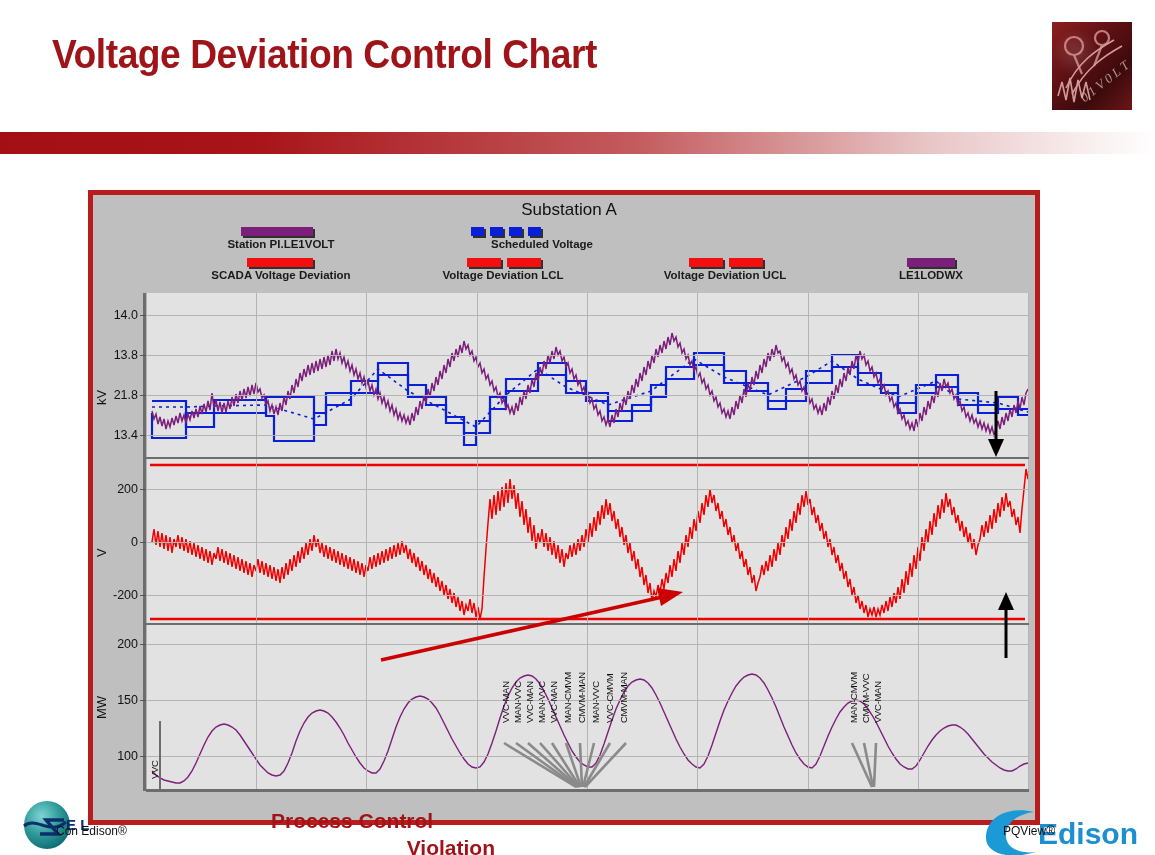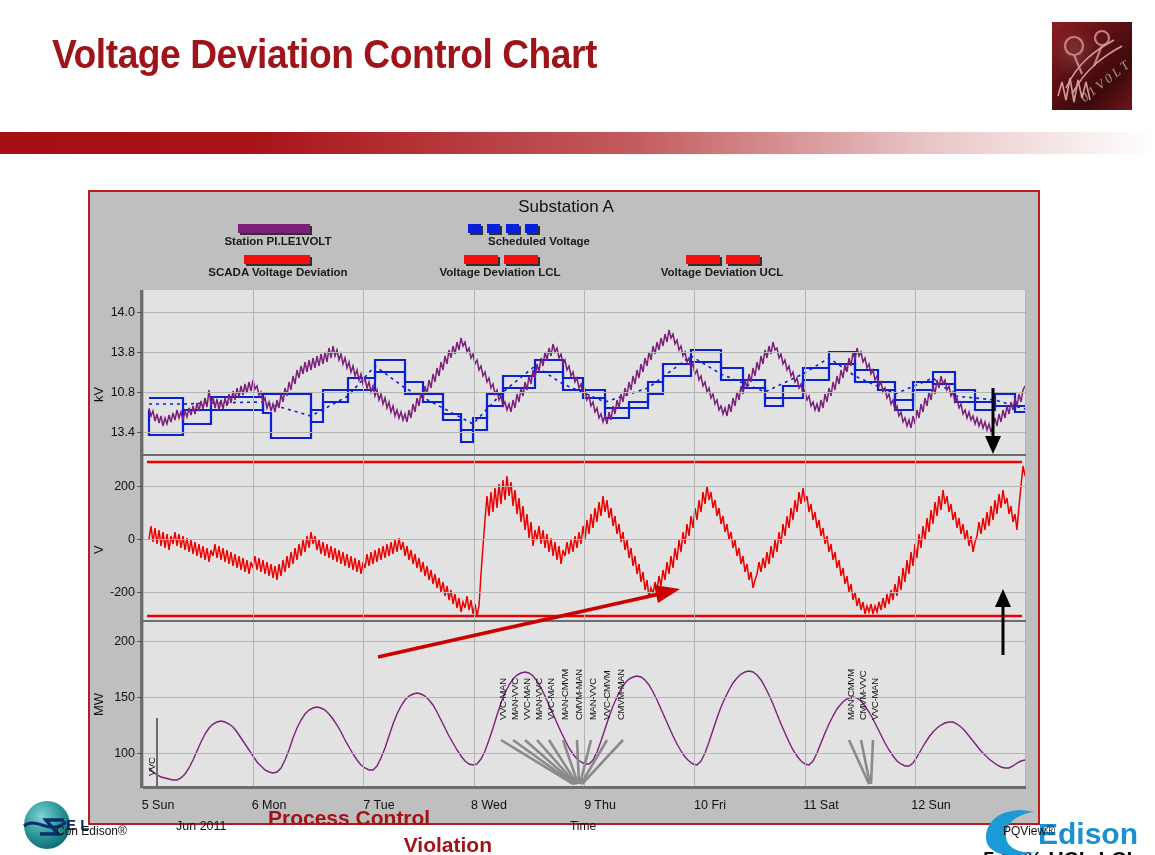--- a/index.html
+++ b/index.html
@@ -26,21 +26,21 @@
   }
   #header-logo svg{display:block;}
   #title-rule{
     position:absolute;left:0;top:132px;width:1155px;height:22px;
     background:linear-gradient(to right,#a30f13 0%,#a81418 22%,#c35b5e 55%,#e8c4c5 80%,#ffffff 100%);
   }
 
   
   #chart-frame{
     position:absolute;left:88px;top:190px;width:952px;height:635px;
-    background:#bfbfbf;border:2px solid #b91c1c;box-sizing:border-box;padding-left:28px;
+    background:#bfbfbf;border:5px solid #b91c1c;box-sizing:border-box;padding-left:28px;
   }
   #chart-caption{
     position:absolute;left:0;top:5px;width:952px;text-align:center;
     font-size:17px;color:#111;font-family:"Liberation Sans", sans-serif;
   }
 
   
   .legend-row{position:absolute;left:0;width:952px;height:34px;font-weight:bold;}
   #legend-row-1{top:32px;}
   #legend-row-2{top:63px;}
@@ -199,20 +199,26 @@
         <i style="left:44px;width:34px;background:#f40f0f;"></i>
       </span>
       <span class="lbl">Voltage Deviation LCL</span>
     </div>
     <div class="legend-cell" style="left:542px;">
       <span class="swatch">
         <i style="left:4px;width:34px;background:#f40f0f;"></i>
         <i style="left:44px;width:34px;background:#f40f0f;"></i>
       </span>
       <span class="lbl">Voltage Deviation UCL</span>
+    </div>
+    <div class="legend-cell" style="left:748px;">
+      <span class="swatch">
+        <i style="left:16px;width:48px;background:#7b1f7b;"></i>
+      </span>
+      <span class="lbl">LE1LODWX</span>
     </div>
   </div>
 
   <div id="plot-stack">
 
     <div class="panel" id="panel-kv">
       <div class="gridv" style="left:0px;"></div>
       <div class="gridv" style="left:110px;"></div>
       <div class="gridv" style="left:220px;"></div>
       <div class="gridv" style="left:331px;"></div>
@@ -444,21 +450,21 @@
       <span class="vlabel" style="left:702px;top:20px;height:78px;">MAN-CMVM</span>
       <span class="vlabel" style="left:714px;top:20px;height:78px;">CMVM-VVC</span>
       <span class="vlabel" style="left:726px;top:26px;height:72px;">VVC-MAN</span>
     </div>
     <div class="panel-sep" id="sep-3"></div>
 
     <div class="axis-col" style="top:0;height:166px;">
       <span class="axis-name" style="top:112px;">kV</span>
       <span class="tick-lab" style="top:22px;text-align:center;">14.0</span>
       <span class="tick-lab" style="top:62px;">13.8</span>
-      <span class="tick-lab" style="top:102px;">10.8</span>
+      <span class="tick-lab" style="top:102px;">21.8</span>
       <span class="tick-lab" style="top:142px;">13.4</span>
       <span class="tick-mark" style="top:22px;"></span>
       <span class="tick-mark" style="top:62px;"></span>
       <span class="tick-mark" style="top:102px;"></span>
       <span class="tick-mark" style="top:142px;"></span>
     </div>
     <div class="axis-col" style="top:166px;height:166px;">
       <span class="axis-name" style="top:98px;">V</span>
       <span class="tick-lab" style="top:30px;">200</span>
       <span class="tick-lab" style="top:83px;">0</span>
@@ -471,32 +477,20 @@
       <span class="axis-name" style="top:94px;">MW</span>
       <span class="tick-lab" style="top:19px;">200</span>
       <span class="tick-lab" style="top:75px;">150</span>
       <span class="tick-lab" style="top:131px;">100</span>
       <span class="tick-mark" style="top:19px;"></span>
       <span class="tick-mark" style="top:75px;"></span>
       <span class="tick-mark" style="top:131px;"></span>
     </div>
   </div>
 
-  <div id="xaxis">
-    <span class="xtick" style="left:18px;">5 Sun</span>
-    <span class="xtick" style="left:129px;">6 Mon</span>
-    <span class="xtick" style="left:239px;">7 Tue</span>
-    <span class="xtick" style="left:349px;">8 Wed</span>
-    <span class="xtick" style="left:460px;">9 Thu</span>
-    <span class="xtick" style="left:570px;">10 Fri</span>
-    <span class="xtick" style="left:681px;">11 Sat</span>
-    <span class="xtick" style="left:791px;">12 Sun</span>
-    <span id="x-title">Time</span>
-    <span id="x-month">Jun 2011</span>
-  </div>
 
   <div id="anno-violation">
     <span class="l1">Process Control</span>
     <span class="l2">Violation</span>
   </div>
   <svg width="320" height="90" viewBox="0 0 320 90" style="position:absolute;left:278px;top:385px;pointer-events:none;">
     <line x1="10" y1="80" x2="296" y2="16" stroke="#cc0000" stroke-width="3.6"></line>
     <polygon points="312,12 286,8 290,26" fill="#cc0000"></polygon>
   </svg>
 

